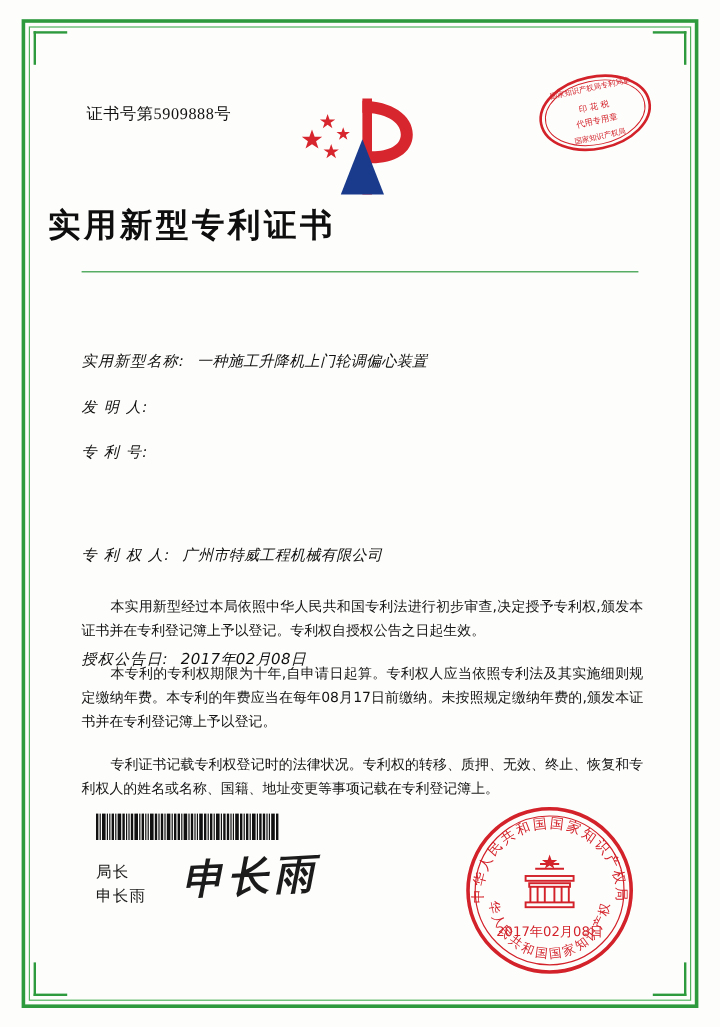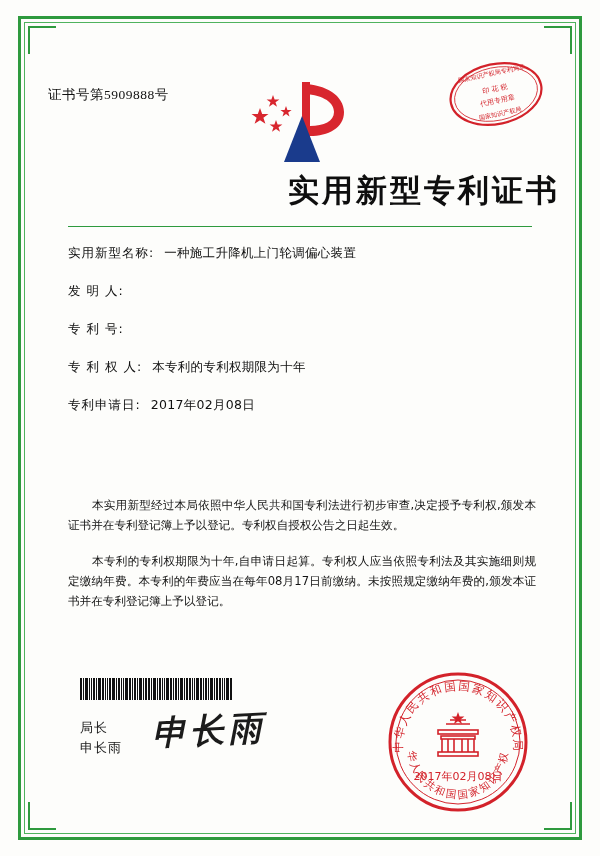--- a/index.html
+++ b/index.html
@@ -54,21 +54,21 @@
   .content {
     position: absolute;
     left: 40px; top: 40px;
     width: 520px;
     height: 776px;
   }
 
   
   .cert-no {
     position: absolute;
-    left: 8px;
+    left: 32px;
     top: 46px;
     font-size: 13.5px;
     letter-spacing: 0.5px;
     color: #111;
     font-family: "Liberation Serif", serif;
   }
 
   
   .oval-seal {
     position: absolute;
@@ -87,22 +87,22 @@
     width: 120px;
     height: 92px;
   }
 
   
   .main-title {
     position: absolute;
     left: 0;
     right: 0;
     top: 130px;
-    text-align: right;
-    font-size: 31px;
+    text-align: left;
+    font-size: 27px;
     font-weight: bold;
     letter-spacing: 3px;
     color: #0e0e0e;
     font-family: "DejaVu Sans", sans-serif;
   }
 
   .title-rule {
     position: absolute;
     left: 28px;
     right: 28px;
@@ -117,32 +117,34 @@
     left: 28px;
     right: 22px;
     top: 205px;
   }
   .field-row {
     display: flex;
     align-items: flex-end;
     margin-bottom: 21px;
     font-size: 13px;
     color: #101010;
+    font-style: italic;
   }
   .field-label {
     white-space: nowrap;
     letter-spacing: 1px;
     margin-right: 10px;
     font-family: "DejaVu Sans", sans-serif;
     font-size: 12.5px;
   }
   .field-value {
     font-family: "DejaVu Sans", sans-serif;
     font-size: 12.5px;
     letter-spacing: 0.3px;
+    margin-top: 48px;
   }
 
   
   .paragraphs {
     position: absolute;
     left: 28px;
     right: 24px;
     top: 440px;
     font-size: 11.6px;
     line-height: 1.72;
@@ -270,31 +272,32 @@
         <span class="field-value">一种施工升降机上门轮调偏心装置</span>
       </div>
       <div class="field-row">
         <span class="field-label">发 明 人:</span>
       </div>
       <div class="field-row">
         <span class="field-label">专 利 号:</span>
       </div>
       <div class="field-row">
         <span class="field-label">专 利 权 人:</span>
-        <span class="field-value">本专利的专利权期限为十年</span>
-      </div>
-      <div class="field-row">
-        <span class="field-label">专利申请日:</span>
+        <span class="field-value">广州市特威工程机械有限公司</span>
+      </div>
+      <div class="field-row">
+        <span class="field-label">授权公告日:</span>
         <span class="field-value">2017年02月08日</span>
       </div>
     </div>
 
     <div class="paragraphs">
       <p>本实用新型经过本局依照中华人民共和国专利法进行初步审查,决定授予专利权,颁发本证书并在专利登记簿上予以登记。专利权自授权公告之日起生效。</p>
       <p>本专利的专利权期限为十年,自申请日起算。专利权人应当依照专利法及其实施细则规定缴纳年费。本专利的年费应当在每年08月17日前缴纳。未按照规定缴纳年费的,颁发本证书并在专利登记簿上予以登记。</p>
+      <p>专利证书记载专利权登记时的法律状况。专利权的转移、质押、无效、终止、恢复和专利权人的姓名或名称、国籍、地址变更等事项记载在专利登记簿上。</p>
     </div>
 
     <div class="barcode">
       <i style="width:2px"></i>
         <i style="width:1px"></i>
         <i style="width:3px"></i>
         <i style="width:1px"></i>
       <i style="width:1px"></i>
         <i style="width:2px"></i>
         <i style="width:1px"></i>

